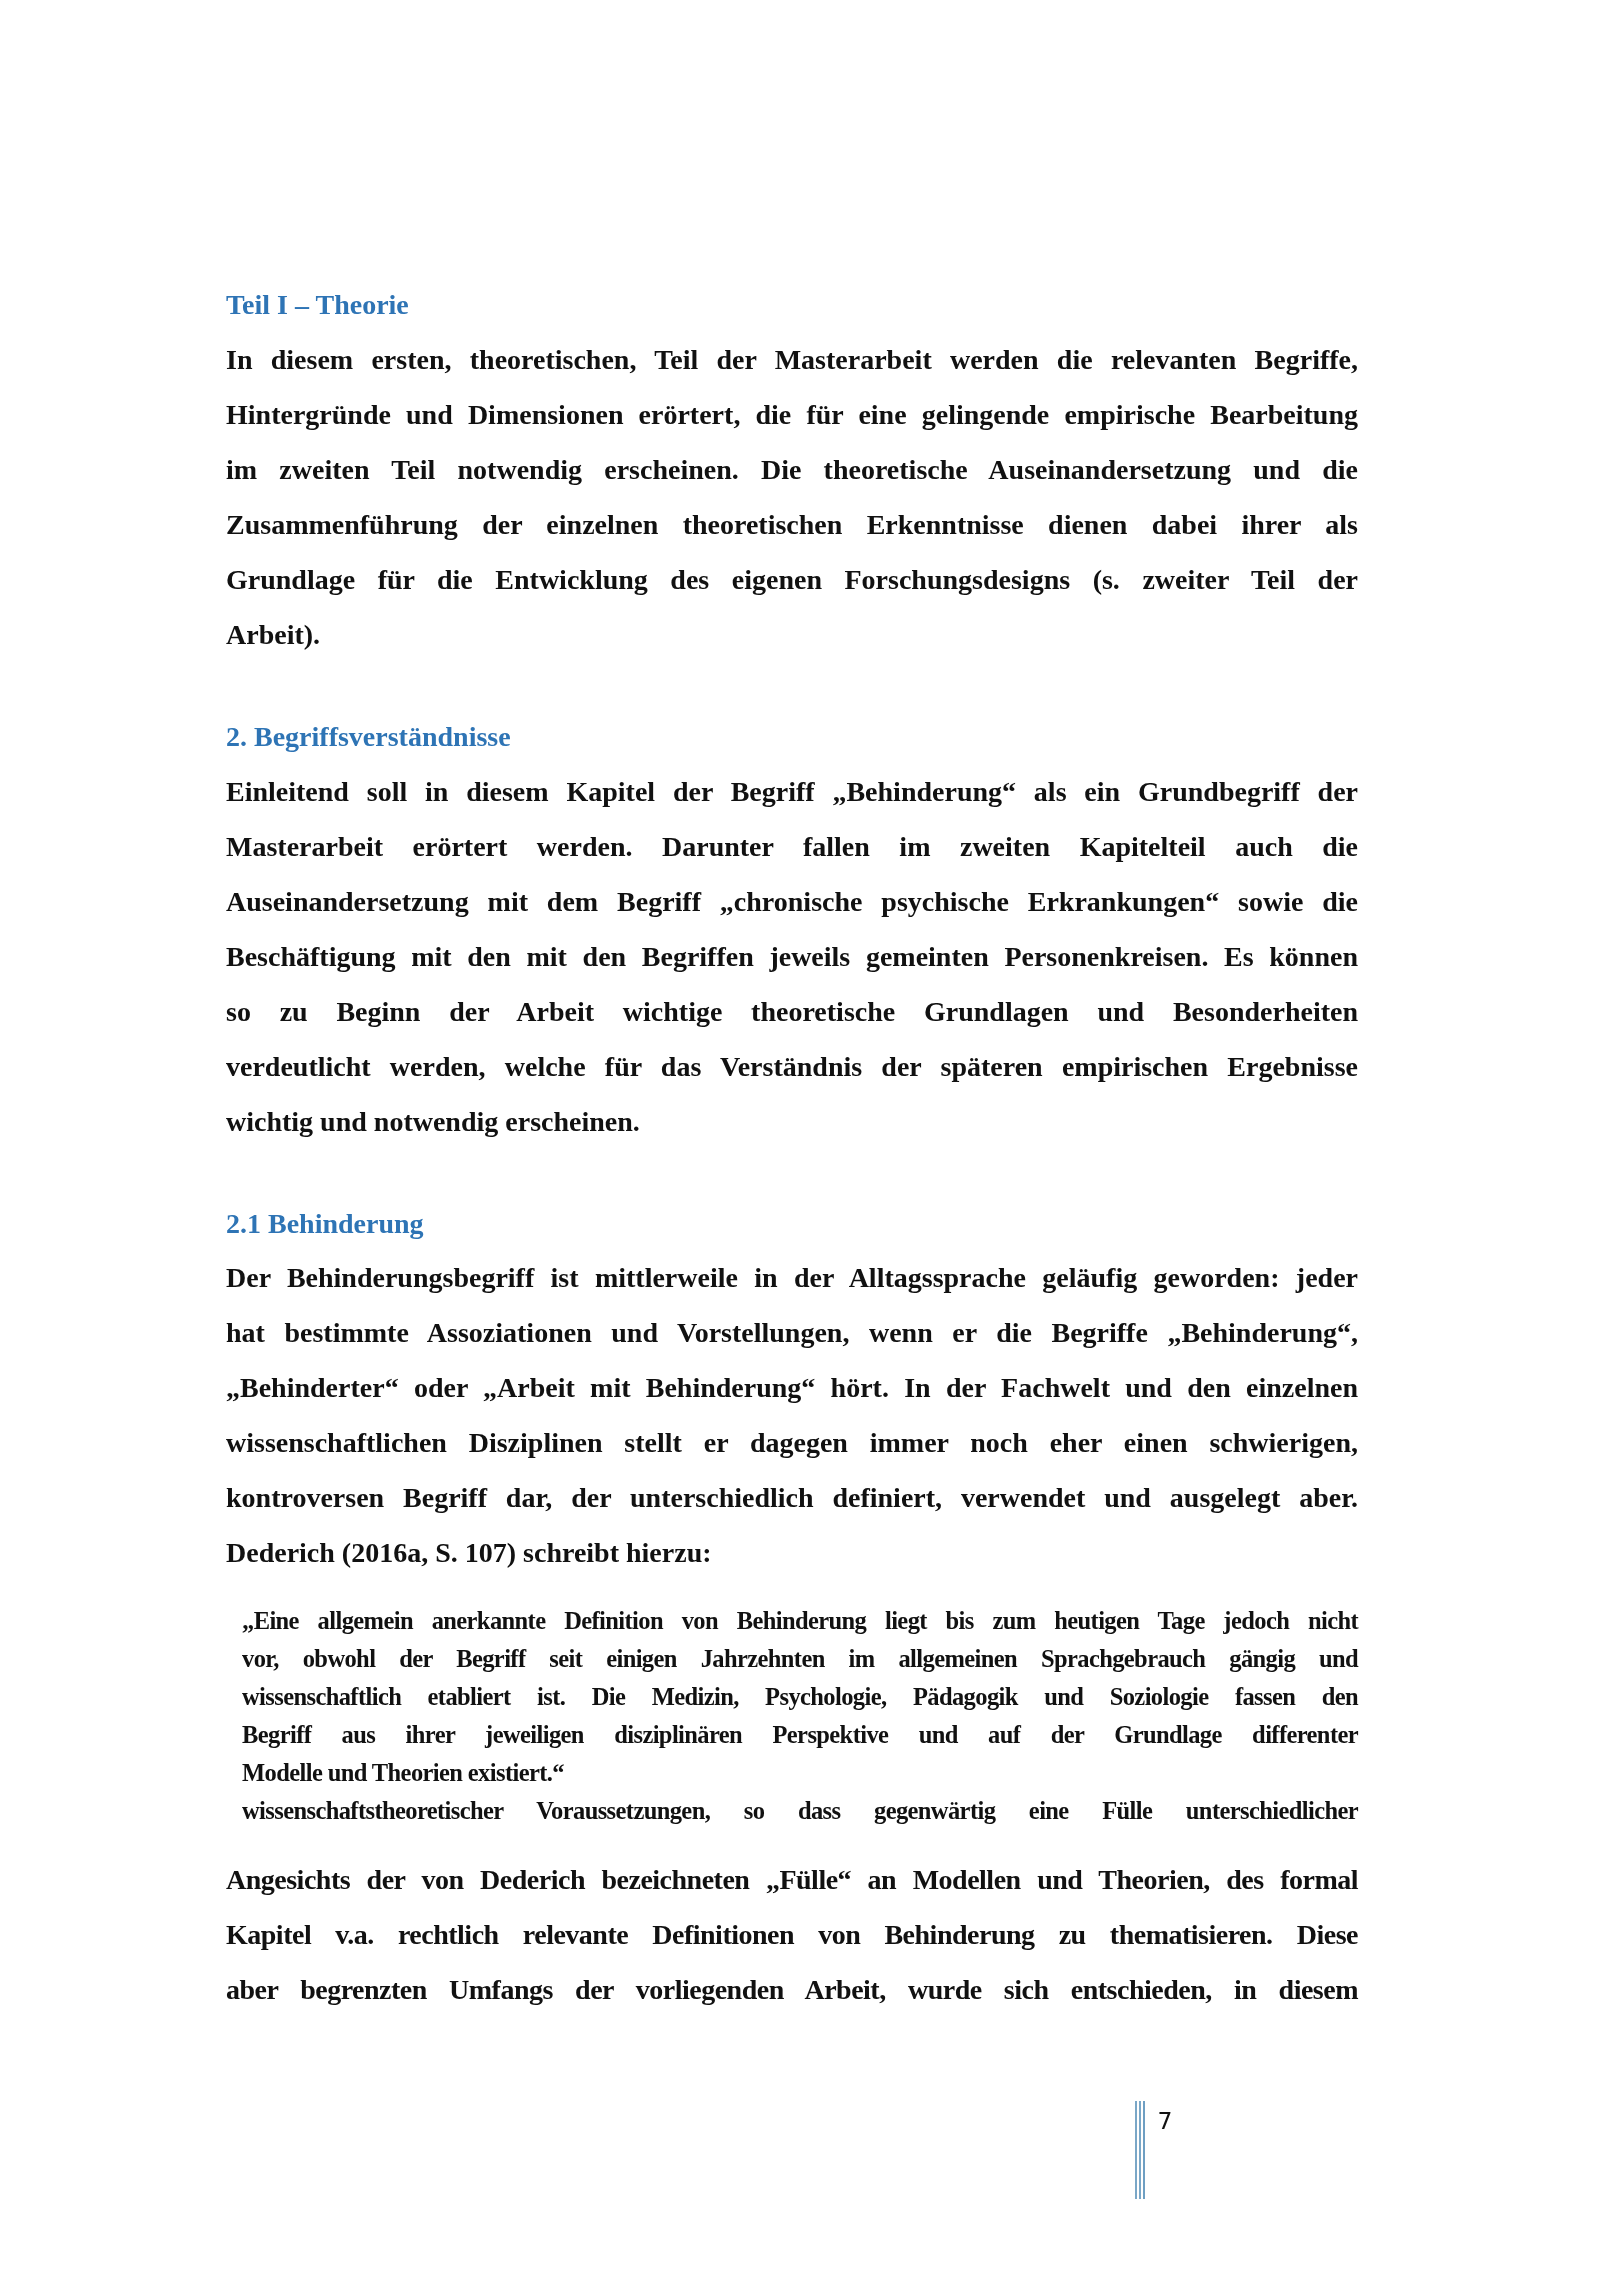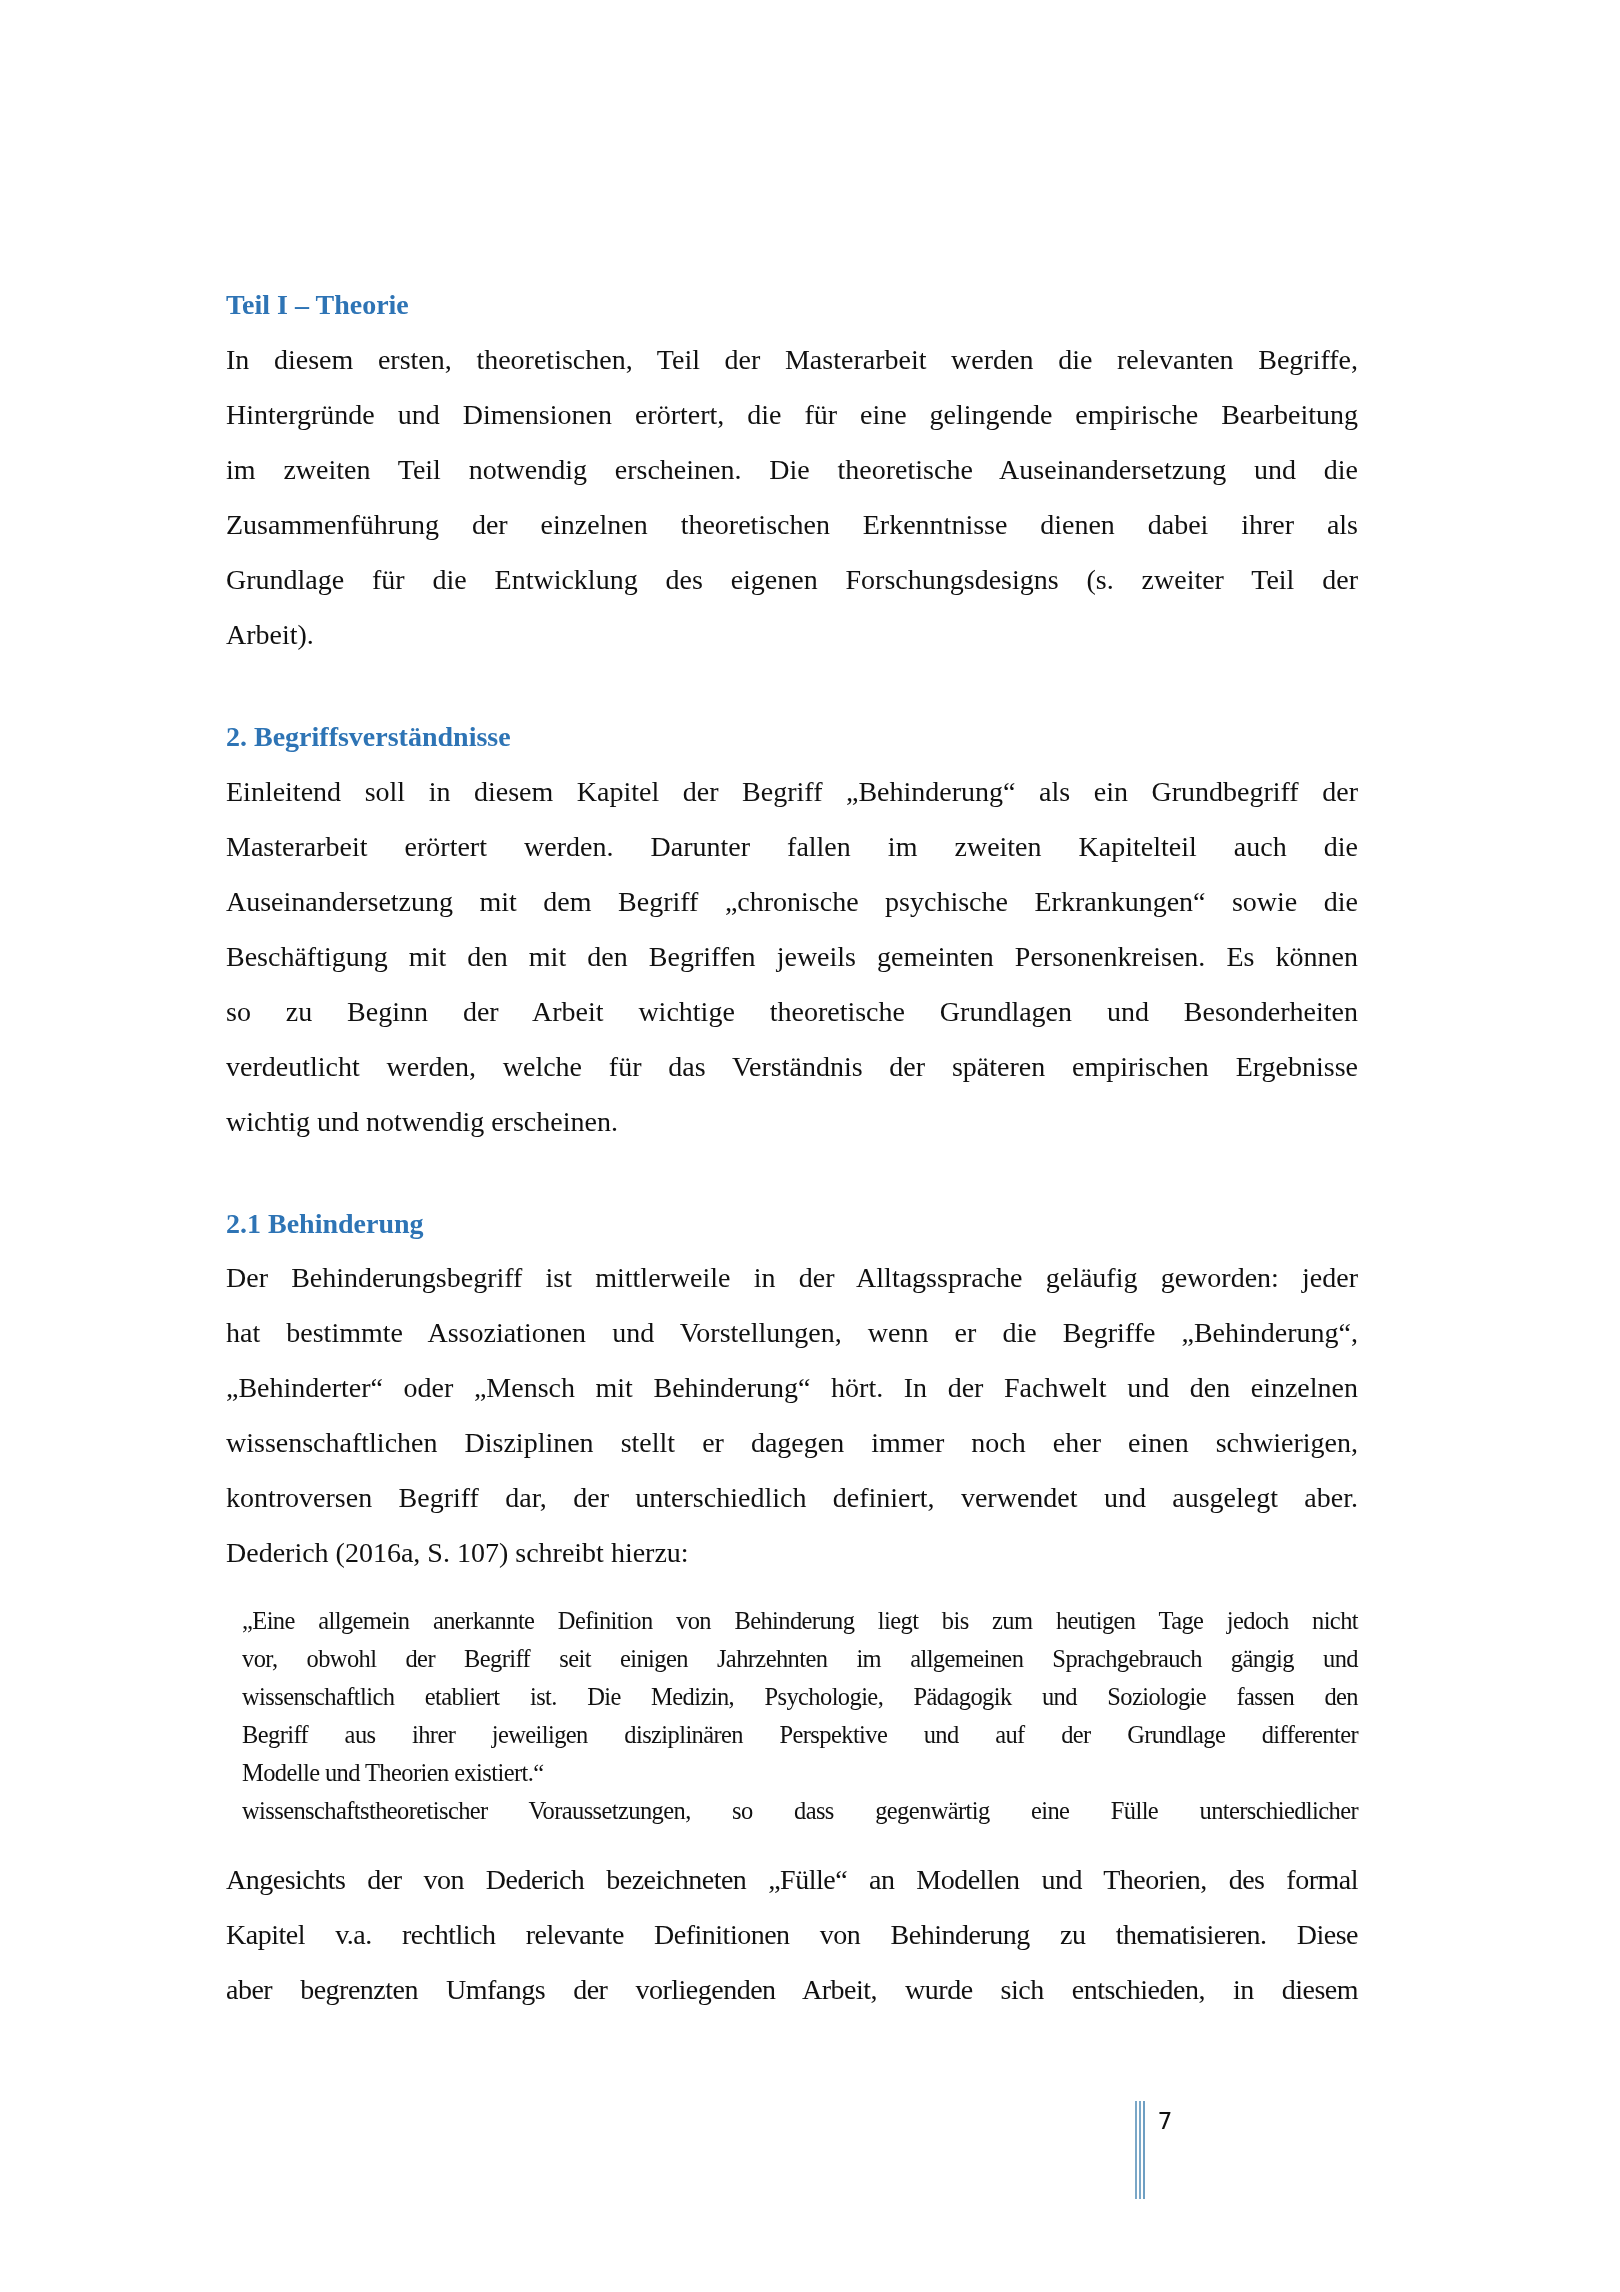--- a/index.html
+++ b/index.html
@@ -1,21 +1,21 @@
 <!DOCTYPE html>
 <html><head>
 <meta charset="utf-8">
 <style>
   html, body { margin: 0; padding: 0; background: #ffffff; }
   body { width: 1620px; height: 2293px; position: relative; overflow: hidden; }
   .page { position: absolute; left: 0; top: 0; width: 1620px; height: 2228px; background: #ffffff; }
   .content { position: absolute; left: 226px; top: 287px; width: 1132px; font-family: "Liberation Serif", serif; color: #111; }
   .heading { color: #2E74B5; font-weight: bold; font-size: 28px; line-height: 35px; margin: 0; }
   .para { font-size: 28px; line-height: 55px; text-align: justify; margin: 0; }
-  .para .ln { display: block; text-align: justify; text-align-last: justify; white-space: nowrap; }
+  .para .ln { display: block; text-align: justify; text-align-last: justify; white-space: nowrap; font-weight: bold; }
   .para .ln.last { text-align-last: left; }
   .h1 { margin-bottom: 9.8px; }
   .h2 { margin-top: 57px; margin-bottom: 9.8px; }
   .h3 { margin-top: 57px; margin-bottom: 9.8px; }
   .quote { font-size: 24.5px; line-height: 38px; margin-top: 21.6px; margin-bottom: 21.6px; letter-spacing: -0.6px; }
   .quote .ln { display: block; text-align: justify; text-align-last: justify; white-space: nowrap; }
   .quote .ln.last { text-align-last: left; }
   .condensed .ln { letter-spacing: -0.5px; }
   .footer { position: absolute; left: 1135px; top: 2101px; height: 106px; width: 59px; }
   .footer .bar1, .footer .bar2, .footer .bar3 { position: absolute; top: 0; width: 2px; height: 98px; background: #7AA7C7; }
@@ -48,21 +48,21 @@
       <span class="ln">Beschäftigung mit den mit den Begriffen jeweils gemeinten Personenkreisen. Es können</span>
       <span class="ln">so zu Beginn der Arbeit wichtige theoretische Grundlagen und Besonderheiten</span>
       <span class="ln">verdeutlicht werden, welche für das Verständnis der späteren empirischen Ergebnisse</span>
       <span class="ln last">wichtig und notwendig erscheinen.</span>
     </p>
 
     <h2 class="heading h3">2.1 Behinderung</h2>
     <p class="para">
       <span class="ln">Der Behinderungsbegriff ist mittlerweile in der Alltagssprache geläufig geworden: jeder</span>
       <span class="ln">hat bestimmte Assoziationen und Vorstellungen, wenn er die Begriffe „Behinderung“,</span>
-      <span class="ln">„Behinderter“ oder „Mensch mit Behinderung“ hört. In der Fachwelt und den einzelnen</span>
+      <span class="ln">„Behinderter“ oder „Arbeit mit Behinderung“ hört. In der Fachwelt und den einzelnen</span>
       <span class="ln">wissenschaftlichen Disziplinen stellt er dagegen immer noch eher einen schwierigen,</span>
       <span class="ln">kontroversen Begriff dar, der unterschiedlich definiert, verwendet und ausgelegt aber.</span>
       <span class="ln last">Dederich (2016a, S. 107) schreibt hierzu:</span>
     </p>
 
     <blockquote class="para quote" style="margin-left:16px;margin-right:0;">
       <span class="ln">„Eine allgemein anerkannte Definition von Behinderung liegt bis zum heutigen Tage jedoch nicht</span>
       <span class="ln">vor, obwohl der Begriff seit einigen Jahrzehnten im allgemeinen Sprachgebrauch gängig und</span>
       <span class="ln">wissenschaftlich etabliert ist. Die Medizin, Psychologie, Pädagogik und Soziologie fassen den</span>
       <span class="ln">Begriff aus ihrer jeweiligen disziplinären Perspektive und auf der Grundlage differenter</span>

